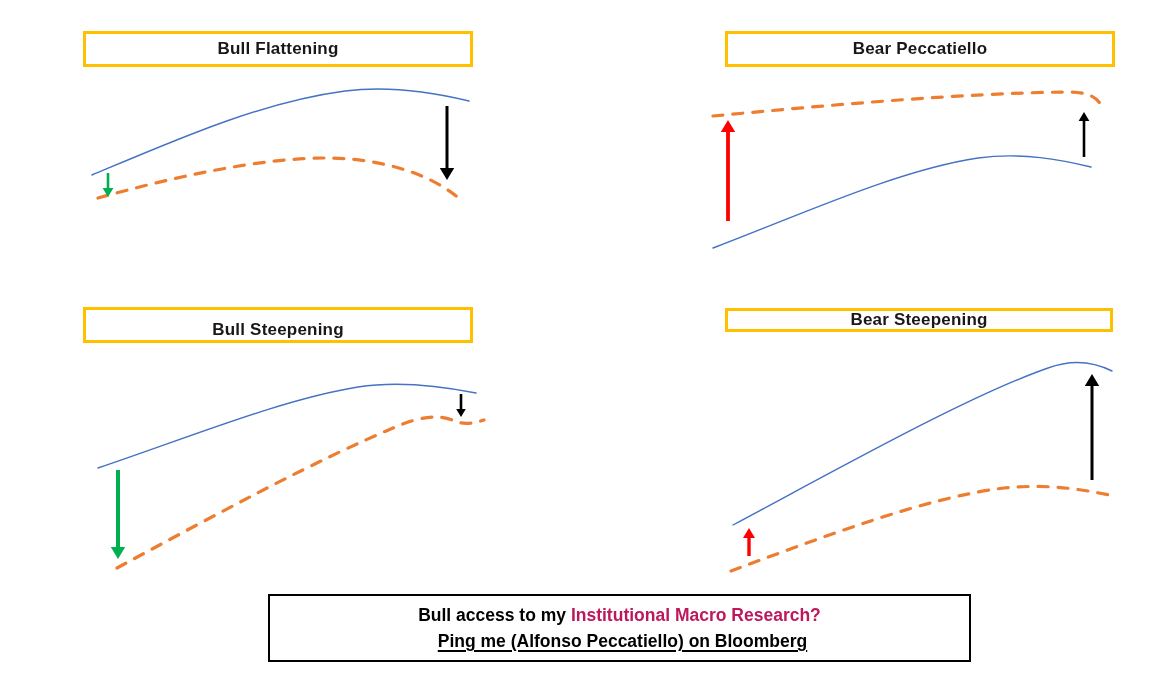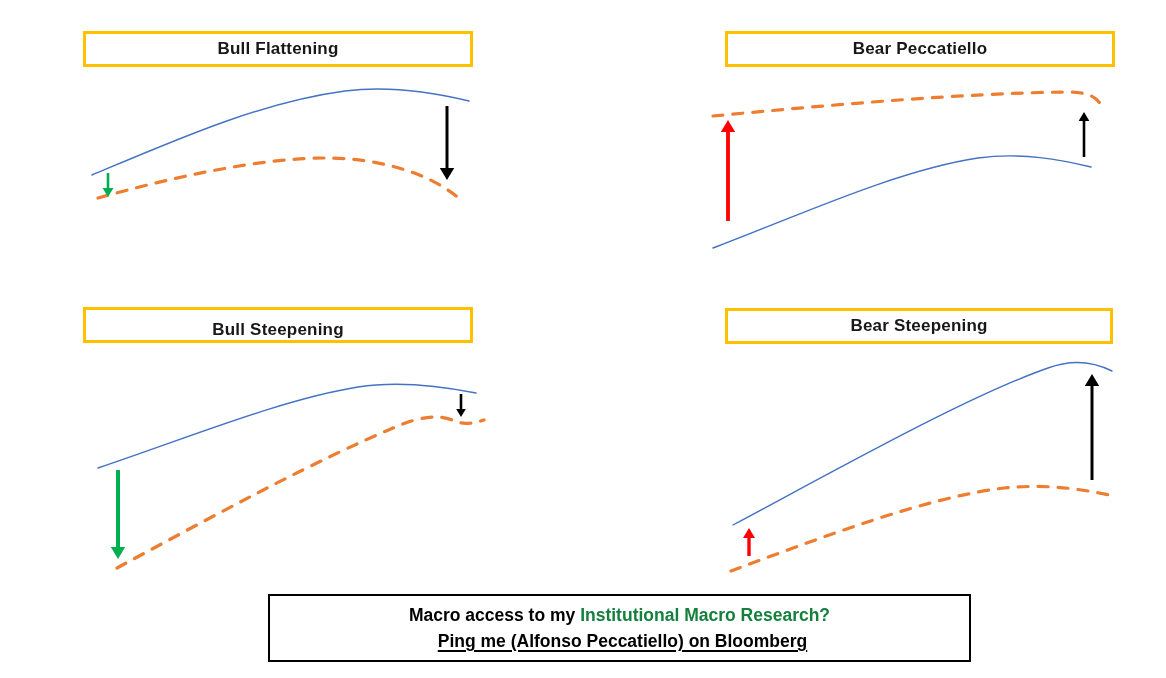--- a/index.html
+++ b/index.html
@@ -18,21 +18,21 @@
     position: absolute;
     border: 3px solid #FFC000;
     background: #ffffff;
     display: flex; align-items: center; justify-content: center;
     font-weight: bold; font-size: 17px; color: #181818;
     letter-spacing: 0.2px;
   }
   #box-bull-flattening  { left: 83px;  top: 31px;  width: 390px; height: 36px; }
   #box-bear-flattening  { left: 725px; top: 31px;  width: 390px; height: 36px; }
   #box-bull-steepening  { left: 83px;  top: 307px; width: 390px; height: 36px; }
-  #box-bear-steepening  { left: 725px; top: 308px; width: 388px; height: 36px; }
+  #box-bear-steepening  { left: 725px; top: 308px; width: 388px; height: 24px; }
   .footer {
     position: absolute; left: 268px; top: 594px; width: 703px; height: 68px;
     border: 2px solid #000000; background: #ffffff;
     display: flex; flex-direction: column; align-items: center; justify-content: center;
     font-weight: bold; font-size: 17.5px; line-height: 1.5; color: #000000;
   }
   .footer .prefix { white-space: pre; }
   .footer .red { color: #FF0000; }
   .footer .underline {
     text-decoration: underline;
@@ -108,20 +108,20 @@
   <div class="title-box" id="box-bull-steepening" style="border-color: rgb(255, 192, 0); align-items: flex-end;">
     <span>Bull Steepening</span>
   </div>
 
   <div class="title-box" id="box-bear-steepening" style="border-color: rgb(255, 192, 0);">
     <span>Bear Steepening</span>
   </div>
 
   <div class="footer" style="border-color: rgb(0, 0, 0);">
     <div>
-      <span class="prefix">Macro access to my </span><span class="red" style="color: #15803d;">Institutional Macro Research?</span>
+      <span class="prefix">Bull access to my </span><span class="red" style="color: #be185d;">Institutional Macro Research?</span>
     </div>
     <div>
       <span class="underline">Ping me (Alfonso Peccatiello) on Bloomberg</span>
     </div>
   </div>
 
 </div>
 
 </body></html>

